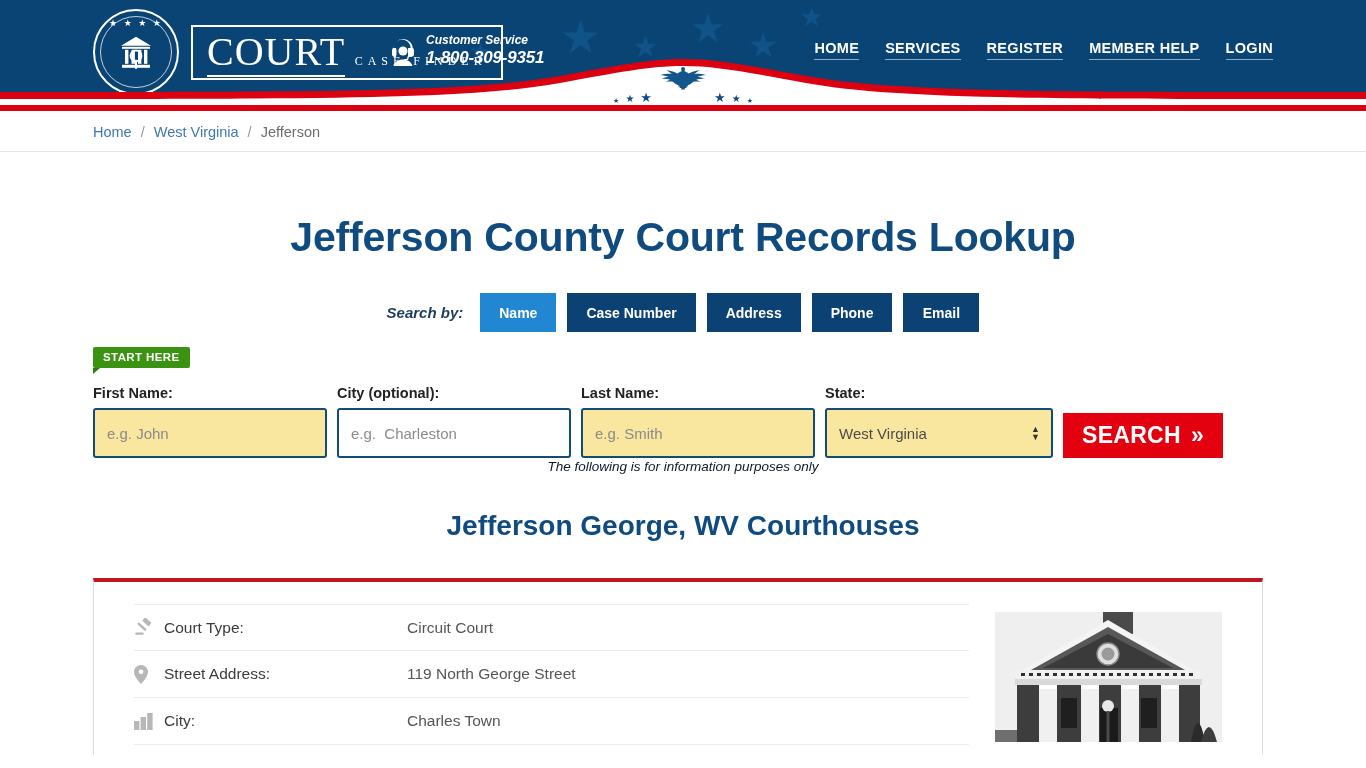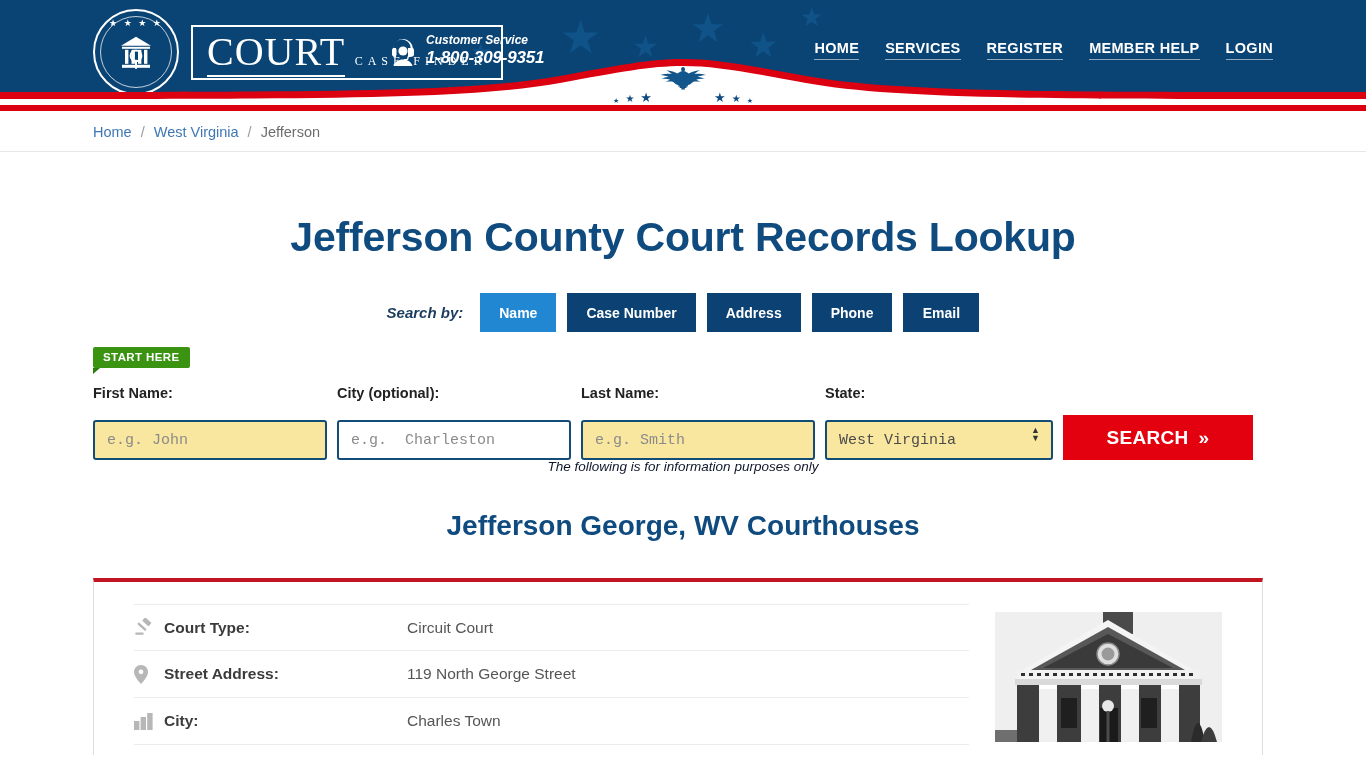--- a/index.html
+++ b/index.html
@@ -279,29 +279,28 @@
   }
   .fld { display: flex; flex-direction: column; }
   .fld-label {
     color: #222222;
     font-size: 14.5px;
     font-weight: bold;
     margin-bottom: 7px;
   }
   .fld input,
   .fld select {
-    height: 40px;
+    height: 50px;
     border: 2px solid #124d78;
     border-radius: 3px;
     font-size: 15px;
     color: #4b4b4b;
     padding: 0 12px;
-    font-family: Liberation Mono, monospace;
+    font-family: Liberation Sans, sans-serif;
     outline: none;
-    margin-top: 12px;
   }
   .fld input.yellow, .fld select.yellow { background: #fae79f; }
   .fld input.white { background: #ffffff; }
   .fld input::placeholder { color: #8b8b8b; }
   .f-first input { width: 234px; }
   .f-last  input { width: 234px; }
   .f-city  input { width: 234px; }
   .sel-wrap { position: relative; }
   .sel-wrap select {
     width: 228px;
@@ -314,25 +313,25 @@
     right: 13px; top: 50%;
     transform: translateY(-50%);
     pointer-events: none;
     color: #333;
     font-size: 9px;
     line-height: 8px;
     text-align: center;
   }
   .search-btn {
     height: 45px;
-    width: 190px;
+    width: 160px;
     background: #e3000f;
     color: #ffffff;
     border: none;
-    font-size: 19px;
+    font-size: 23px;
     font-weight: bold;
     letter-spacing: .3px;
     cursor: pointer;
     font-family: "Liberation Sans", sans-serif;
     display: flex;
     align-items: center;
     justify-content: center;
     gap: 10px;
   }
 
@@ -396,21 +395,21 @@
     flex: 0 0 auto;
     color: #b7b7b7;
     display: flex;
     align-items: center;
   }
   .d-label {
     width: 243px;
     flex: 0 0 auto;
     color: #3b3b3b;
     font-size: 15.5px;
-    font-weight: bold;
+    font-weight: normal;
   }
   .d-value {
     color: #555555;
     font-size: 15.5px;
   }
   .court-photo {
     width: 227px;
     flex: 0 0 auto;
     margin-top: 8px;
   }

